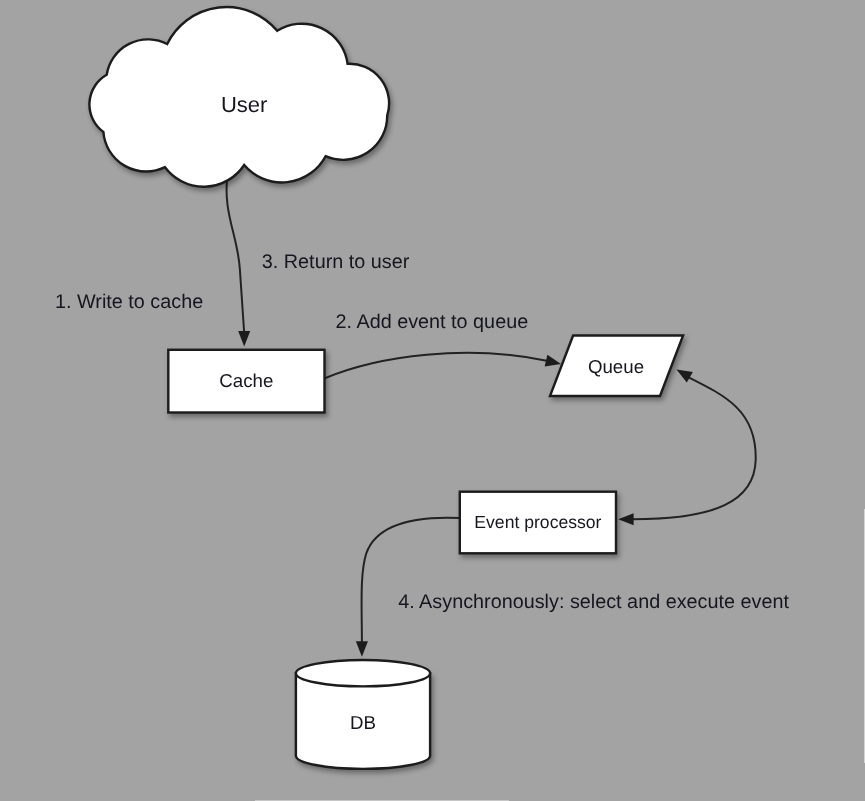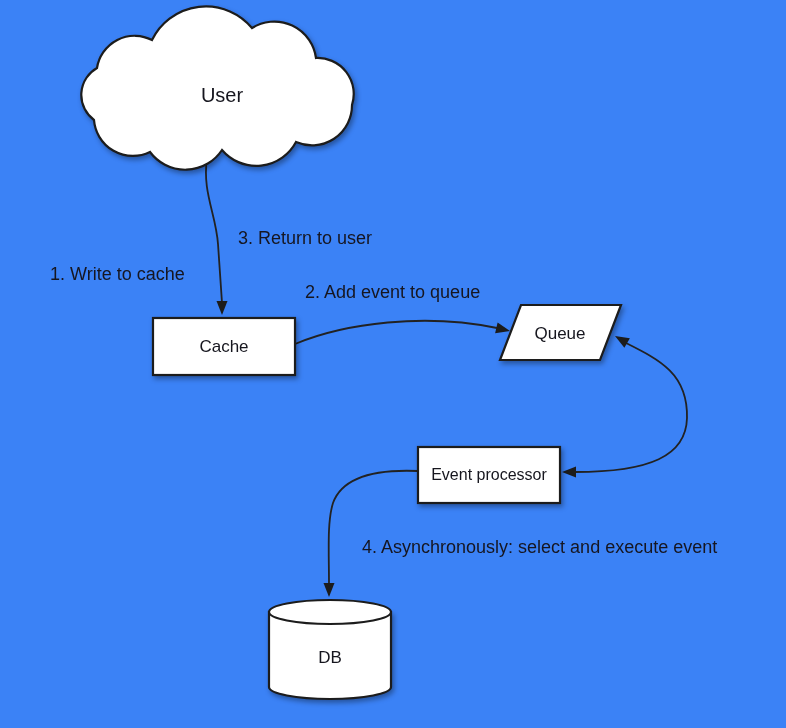--- a/index.html
+++ b/index.html
@@ -4,21 +4,21 @@
 <style>
   html, body {
     margin: 0;
     padding: 0;
     background: #ffffff;
   }
   .canvas {
     position: relative;
     width: 786px;
     height: 728px;
-    background: #3b82f6;
+    background: #a3a3a3;
     font-family: "Liberation Sans", sans-serif;
     overflow: hidden;
   }
   svg { display: block; }
   .shape {
     fill: #ffffff;
     stroke: #1c1c1c;
     stroke-width: 2.2;
     filter: drop-shadow(2px 3px 2.5px rgba(0,0,0,0.35));
   }

